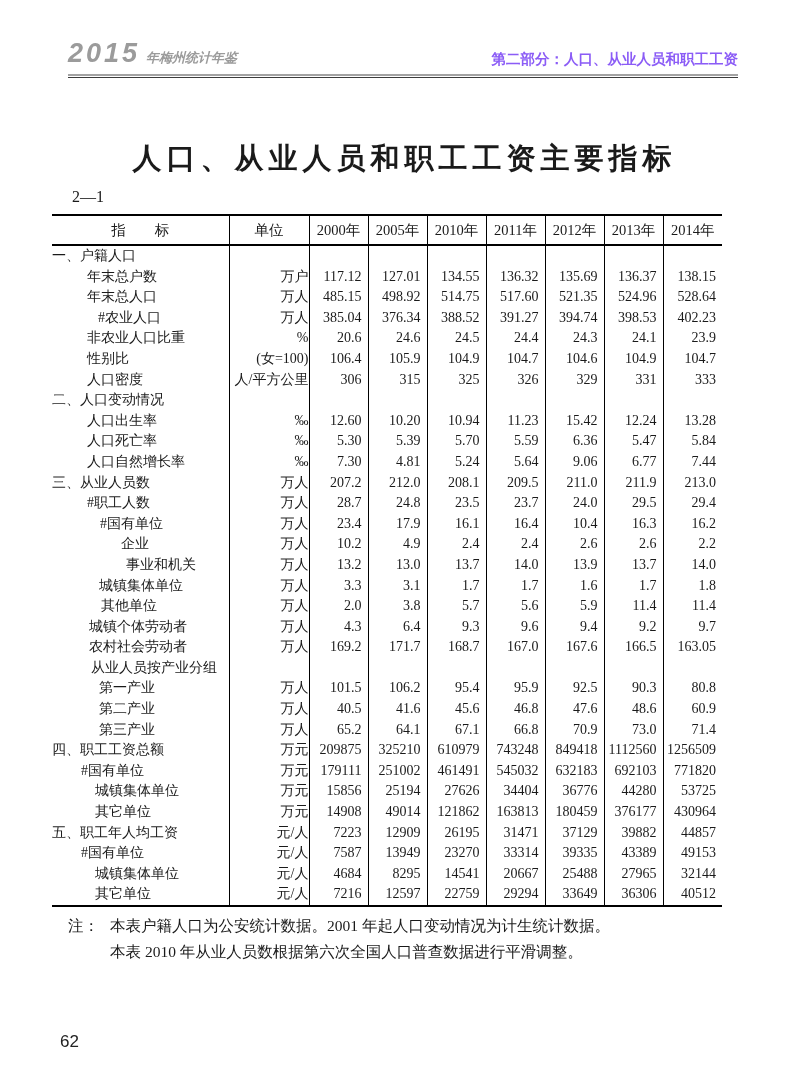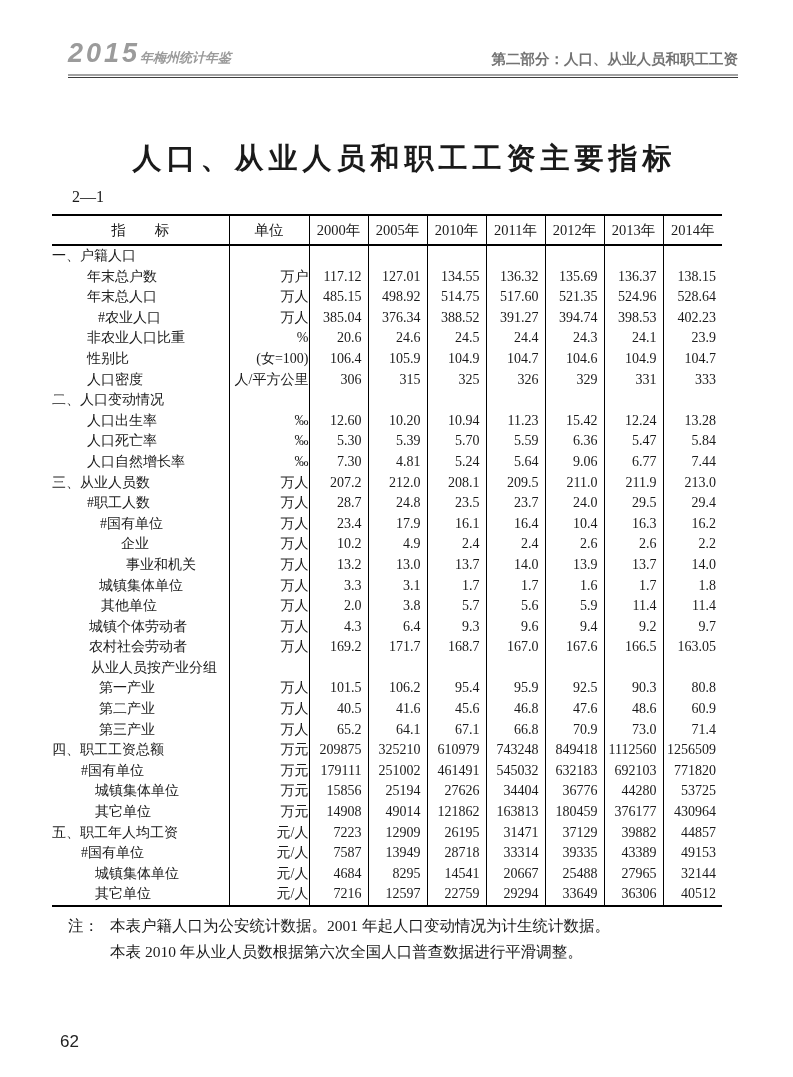--- a/index.html
+++ b/index.html
@@ -11,32 +11,32 @@
     font-family: "Liberation Serif", "DejaVu Serif", serif;
     color: #1a1a1a;
     overflow: hidden;
   }
   
   .running-head {
     position: absolute; left: 68px; top: 38px; width: 670px;
     display: flex; justify-content: space-between; align-items: flex-end;
     padding-bottom: 6px;
   }
-  .logo { display: flex; align-items: baseline; color: #9b9b9b; }
+  .logo { display: flex; align-items: baseline; gap: 6px; color: #9b9b9b; }
   .logo-year {
     font-family: "Liberation Sans", "DejaVu Sans", sans-serif;
     font-size: 27px; font-weight: 700; font-style: italic; letter-spacing: 3px;
   }
   .logo-suffix {
     font-family: "Liberation Sans", "DejaVu Sans", sans-serif;
     font-size: 13px; font-weight: 700; font-style: italic;
   }
   .head-section {
     font-family: "Liberation Sans", "DejaVu Sans", sans-serif;
-    font-size: 14.5px; font-weight: 700; color: #737373; text-align: center;
+    font-size: 14.5px; font-weight: 700; color: #8b5cf6; text-align: center;
   }
   .head-rule { position: absolute; left: 68px; top: 74px; width: 670px; }
   .head-rule .r1 { height: 2px; background: #a3a3a3; }
   .head-rule .r2 { height: 1px; background: #3c3c3c; margin-top: 1px; }
   
   .doc-title {
     position: absolute; left: 0; top: 139px; width: 100%;
     text-align: center;
     font-size: 29px; font-weight: 700; letter-spacing: 5px; padding-left: 16px;
   }
@@ -439,21 +439,21 @@
             <td class="num">31471</td>
             <td class="num">37129</td>
             <td class="num">39882</td>
             <td class="num">44857</td>
           </tr>
           <tr>
             <td class="ind" style="padding-left: 29px;">#国有单位</td>
             <td class="unit">元/人</td>
             <td class="num">7587</td>
             <td class="num">13949</td>
-            <td class="num">28718</td>
+            <td class="num">23270</td>
             <td class="num">33314</td>
             <td class="num">39335</td>
             <td class="num">43389</td>
             <td class="num">49153</td>
           </tr>
           <tr>
             <td class="ind" style="padding-left: 43px;">城镇集体单位</td>
             <td class="unit">元/人</td>
             <td class="num">4684</td>
             <td class="num">8295</td>

